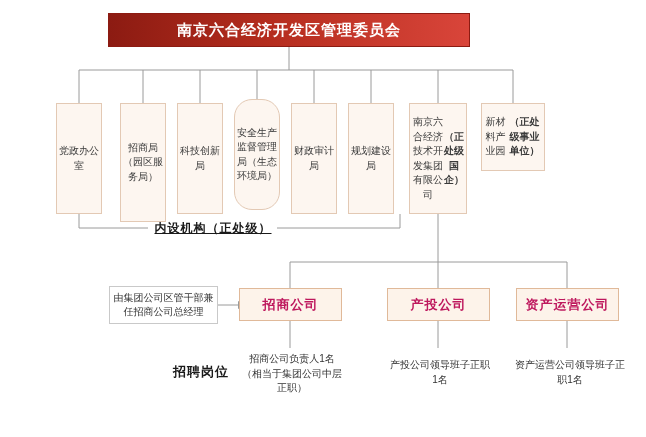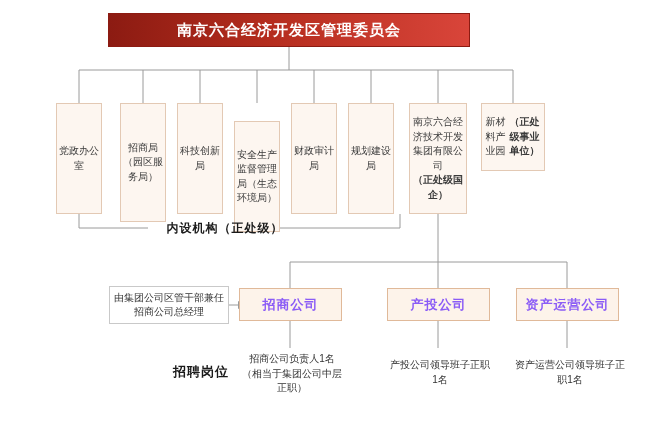--- a/index.html
+++ b/index.html
@@ -47,21 +47,21 @@
     font-weight: normal;
   }
   .dept .b {
     font-weight: bold;
     font-family: Liberation Serif, serif;
   }
   
   .company {
     background: #fdf3ea;
     border: 1px solid #e0b999;
-    color: #8b5cf6;
+    color: #be185d;
     font-weight: bold;
     font-size: 13px;
     letter-spacing: 1px;
   }
   
   .note-box {
     border: 1px solid #c9c9c9;
     background: #ffffff;
     color: #333333;
     font-size: 10px;
@@ -149,45 +149,45 @@
   </div>
 
   <div class="node dept" style="left:120px; top:103px; width:46px; height:119px;">
     <span>招商局（园区服务局）</span>
   </div>
 
   <div class="node dept" style="left:177px; top:103px; width:46px; height:111px;">
     <span>科技创新局</span>
   </div>
 
-  <div class="node dept" style="left:234px; top:121px; width:46px; height:111px;">
+  <div class="node dept" style="left:234px; top:99px; width:46px; height:111px;border-radius:18px;">
     <span>安全生产监督管理局（生态环境局）</span>
   </div>
 
   <div class="node dept" style="left:291px; top:103px; width:46px; height:111px;">
     <span>财政审计局</span>
   </div>
 
   <div class="node dept" style="left:348px; top:103px; width:46px; height:111px;">
     <span>规划建设局</span>
   </div>
 
-  <div class="node dept" style="left:409px; top:103px; width:58px; height:111px; flex-direction:column;">
+  <div class="node dept" style="left:409px; top:103px; width:58px; height:111px; flex-direction:row;">
     <span class="normal">南京六合经济技术开发集团有限公司</span>
     <span class="b">（正处级国企）</span>
   </div>
 
   <div class="node dept" style="left:481px; top:103px; width:64px; height:68px; flex-direction:row;">
     <span class="normal">新材料产业园</span>
     <span class="b">（正处级事业单位）</span>
   </div>
 
-  <div class="mid-label" style="left:160px; top:220px; width:130px;">内设机构（正处级）</div>
-
-  <div class="node note-box" style="left:109px; top:286px; width:120px; height:38px;">
+  <div class="mid-label" style="left:148px; top:220px; width:130px;text-decoration:underline;">内设机构（正处级）</div>
+
+  <div class="node note-box" style="left:109px; top:286px; width:109px; height:38px;">
     <span>由集团公司区管干部兼任招商公司总经理</span>
   </div>
 
   <div class="node company" style="left:239px; top:288px; width:103px; height:33px;">
     <span>招商公司</span>
   </div>
 
   <div class="node company" style="left:387px; top:288px; width:103px; height:33px;">
     <span>产投公司</span>
   </div>

